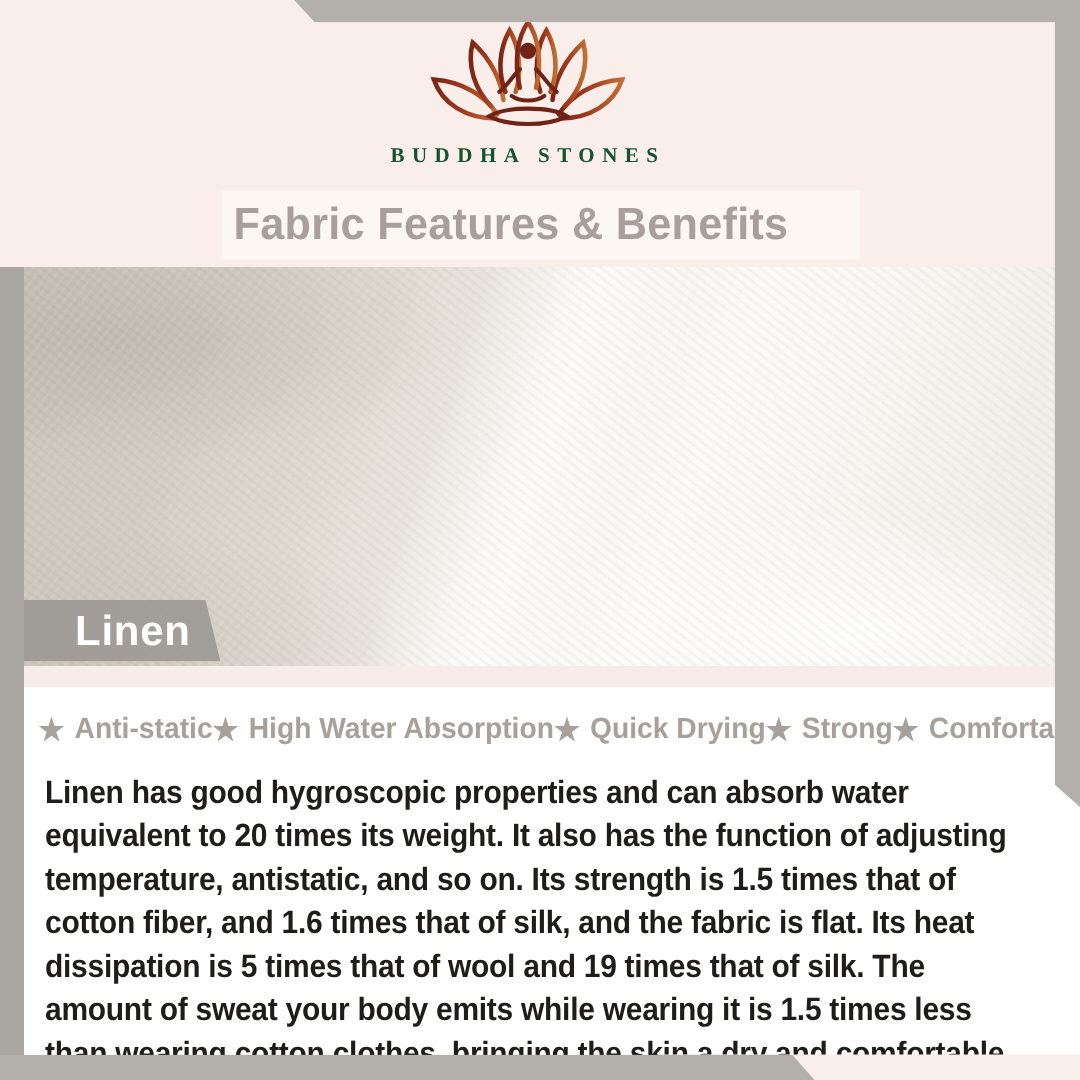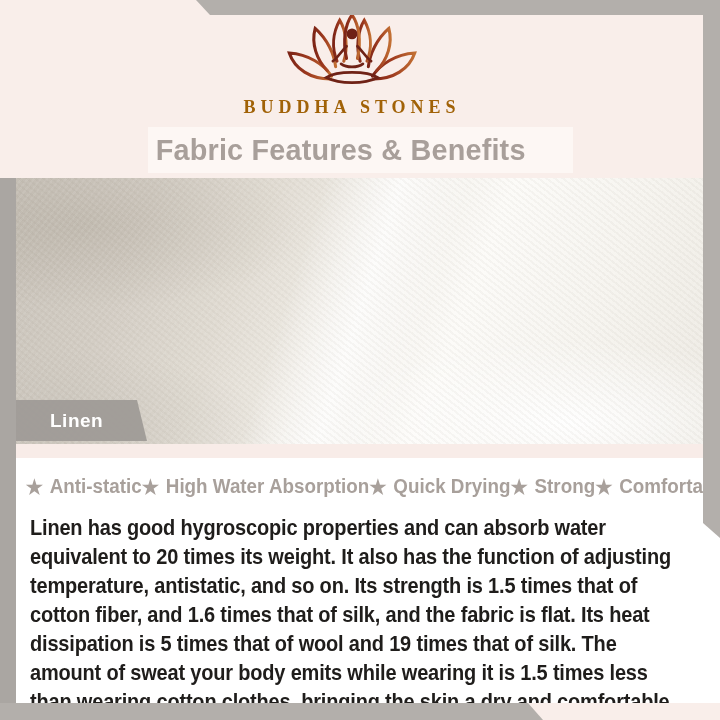--- a/index.html
+++ b/index.html
@@ -6,22 +6,22 @@
   .canvas{
     position:relative;width:720px;height:720px;margin:0 auto;
     background:#ffffff;overflow:hidden;
     font-family:"Liberation Sans",sans-serif;
   }
   
   .header{position:absolute;left:0;top:0;width:704px;height:178px;background:#f9eeea;}
   .logo-wrap{position:absolute;left:0;top:12px;width:704px;text-align:center;}
   .logo-wrap svg{display:block;margin:0 auto;}
   .brand-name{
-    margin-top:3px;font-family:"Liberation Serif",serif;font-size:18px;font-weight:700;
-    letter-spacing:5px;color:#a16207;
+    margin-top:3px;font-family:"Liberation Serif",serif;font-size:14px;font-weight:700;
+    letter-spacing:5px;color:#14532d;
   }
   .banner{
     position:absolute;left:148px;top:127px;width:425px;height:46px;background:#fdf7f4;
     display:flex;align-items:center;justify-content:flex-start;
   }
   .banner-title{
     font-size:30px;font-weight:700;color:#a89f9a;white-space:nowrap;
     transform:scaleX(.96);letter-spacing:0.2px;
   }
   
@@ -52,21 +52,21 @@
   .photo::after{
     content:"";position:absolute;inset:0;
     background:
       repeating-linear-gradient(38deg, rgba(120,110,95,.05) 0 2px, transparent 2px 5px),
       repeating-linear-gradient(-52deg, rgba(255,255,255,.07) 0 2px, transparent 2px 5px);
   }
   .linen-badge{
     position:absolute;left:16px;top:400px;width:131px;height:41px;
     background:rgba(159,155,151,.95);
     clip-path:polygon(0 0,121px 0,131px 41px,0 41px);
-    color:#ffffff;font-size:19px;font-weight:700;line-height:41px;
+    color:#ffffff;font-size:28px;font-weight:700;line-height:41px;
     padding-left:34px;box-sizing:border-box;letter-spacing:0.5px;
   }
   .pink-strip{position:absolute;left:16px;top:444px;width:688px;height:14px;background:#f8ece8;}
   
   .features{
     position:absolute;left:16px;top:475px;width:700px;
     display:flex;justify-content:space-between;padding:0 10px;box-sizing:border-box;
     color:#a8a09b;font-weight:700;font-size:19.5px;
     transform:scaleX(.965);transform-origin:0 50%;
   }

